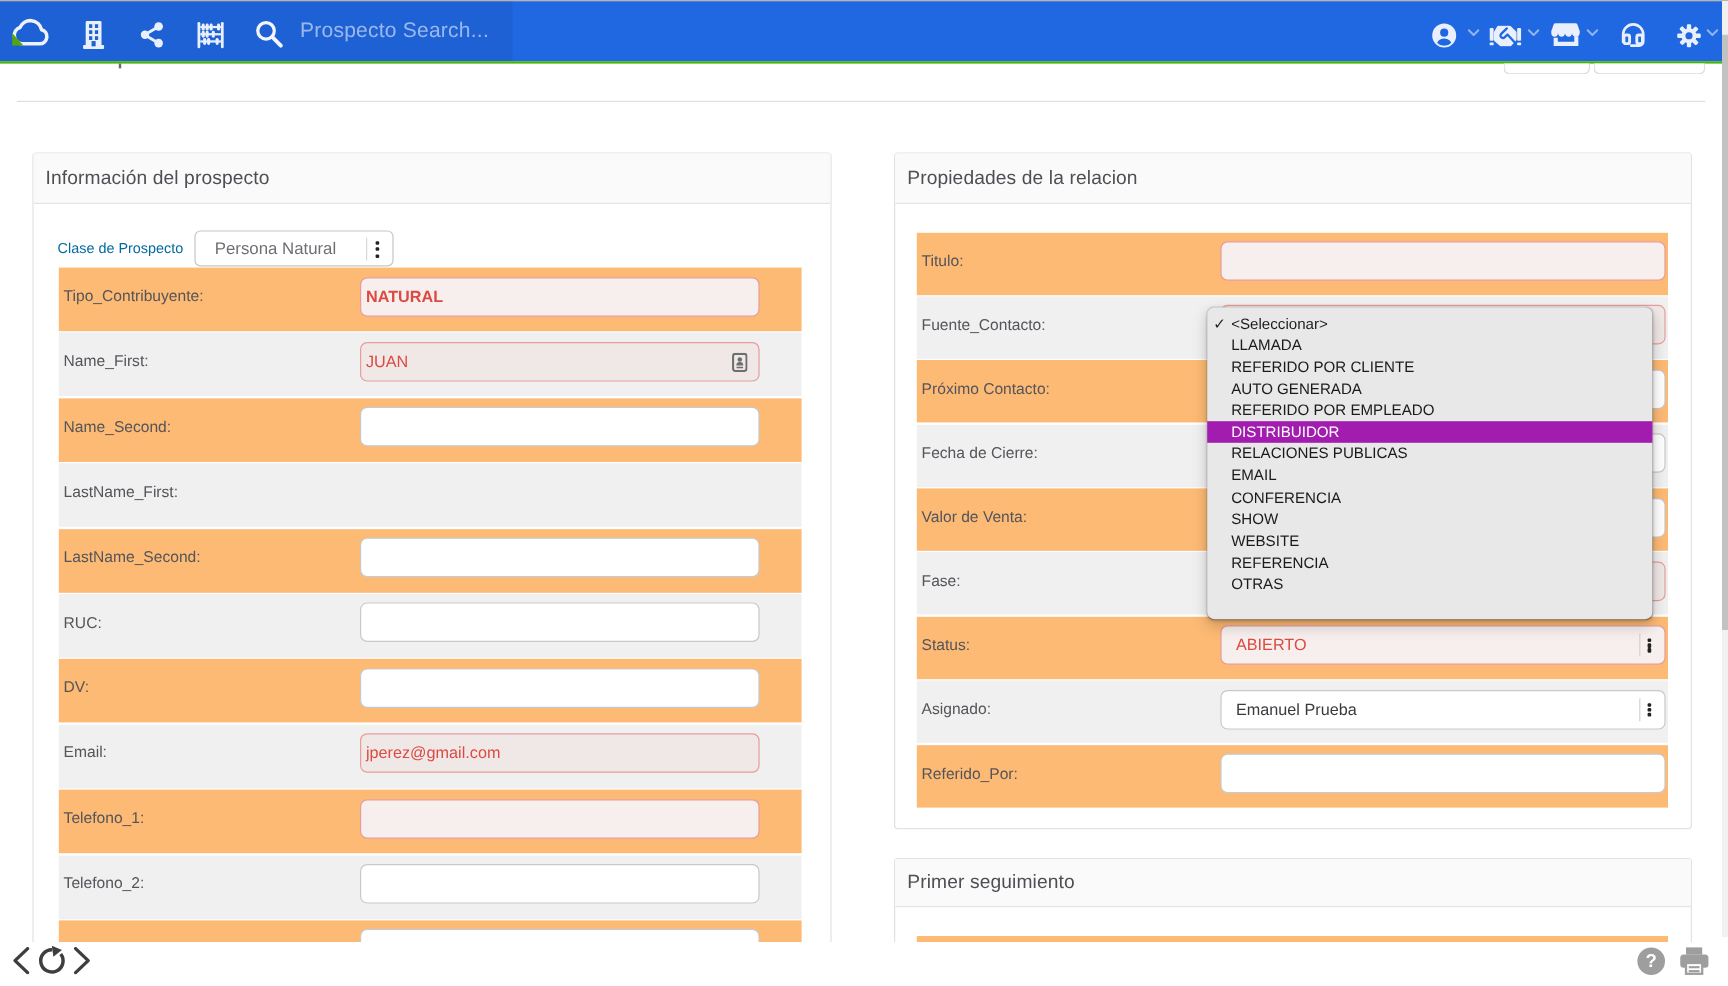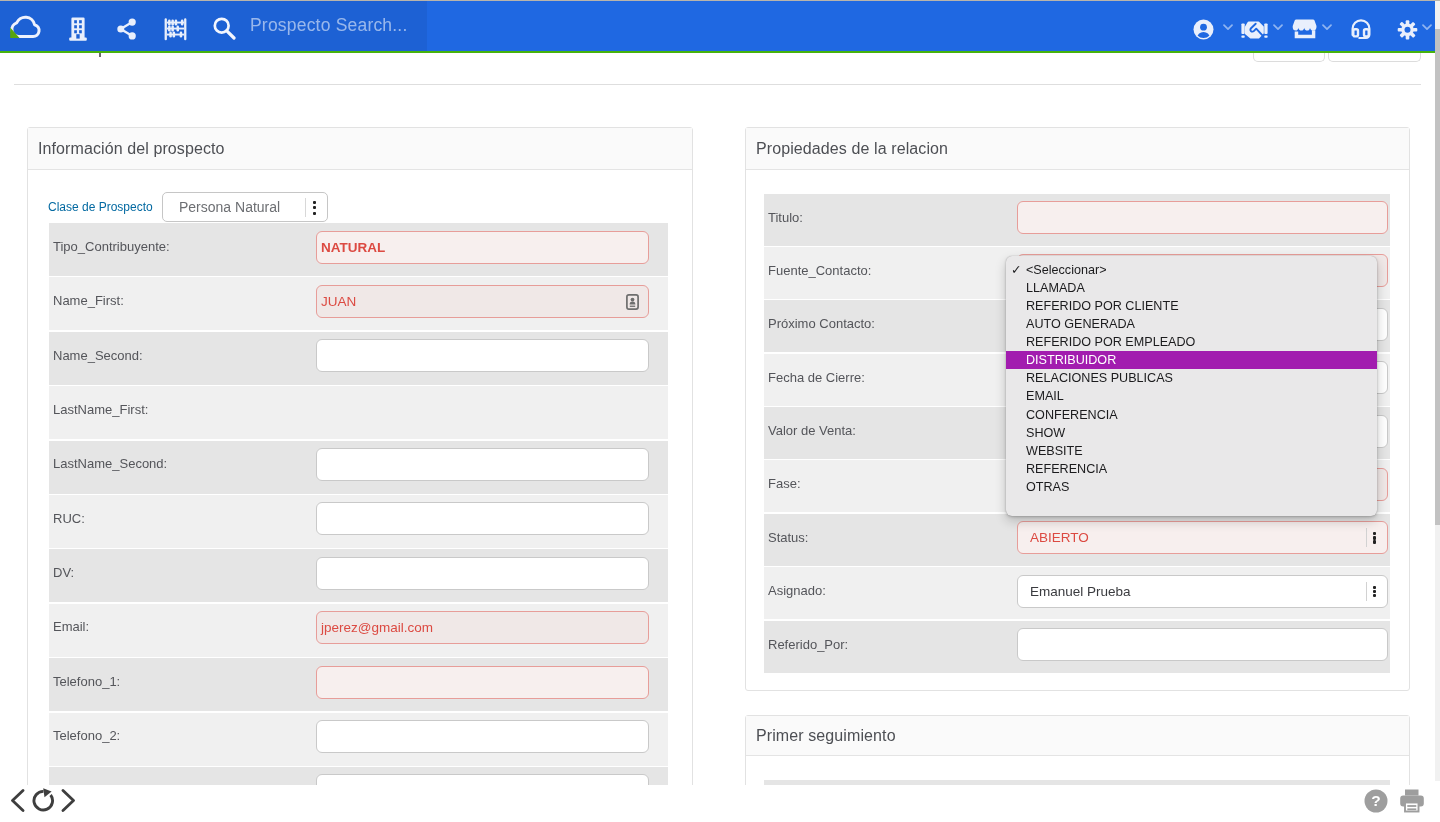--- a/index.html
+++ b/index.html
@@ -14,26 +14,26 @@
   .btncut { top:53px; height:9px; background:#fff; border:1px solid #dcdcdc; border-top:none; border-radius:0 0 5px 5px; }
   #mark { left:99px; top:53px; width:2px; height:4px; background:#6a6a6a; }
   #hr1 { left:14px; top:84px; width:1407px; height:1px; background:#dedede; }
   .panel { background:#fff; border:1px solid #e2e2e2; border-radius:3px; }
   .phead { height:42px; background:#fafafa; border-bottom:1px solid #e4e4e4;
     font-size:16px; color:#4d4f54; line-height:41px; padding-left:10px; letter-spacing:0.1px;}
   .row { height:52px; margin-bottom:1.4px; position:relative; }
   .lp .row { height:53px; }
   .lp .row label { line-height:53px; top:-3.25px; }
   .rp .row label { top:-2px; }
-  .rl { background:#e5e5e5; }
+  .rl { background:#fdba74; }
   .rd { background:#f0f0f0; }
   .row label { position:absolute; left:4px; top:0; line-height:52px; font-size:13px; color:#54555a; white-space:nowrap; }
   .inp { position:absolute; top:7.5px; height:33px; background:#fff; border:1px solid #c9c9c9;
     border-radius:6px; font-size:13.5px; color:#333; }
-  .lp .inp { left:251px; width:333px;margin-left:16px; }
+  .lp .inp { left:251px; width:333px; }
   .rp .inp { left:253px; width:371px; }
   .err { border-color:#e79d99; background:#f7efee; color:#dc4a42; }
   .rd .err { background:#f0e8e7; }
   .inp .itx { position:absolute; left:4px; top:0; line-height:31px; white-space:nowrap; }
   .rp .inp .itx { left:12px; }
   .dots3 { position:absolute; right:0; top:0; width:21px; height:31px; }
   .dots3 i { position:absolute; left:0; top:6px; height:19px; width:1px; background:#d2d2d2; }
   .dots3 span { position:absolute; left:7px; width:3.2px; height:3.2px; border-radius:1px; background:#222; }
   .dots3 span:nth-of-type(1){ top:9.9px; } .dots3 span:nth-of-type(2){ top:14px; } .dots3 span:nth-of-type(3){ top:18.1px; }
   #clasewrap { position:absolute; left:20px; top:64px; height:30px; }

